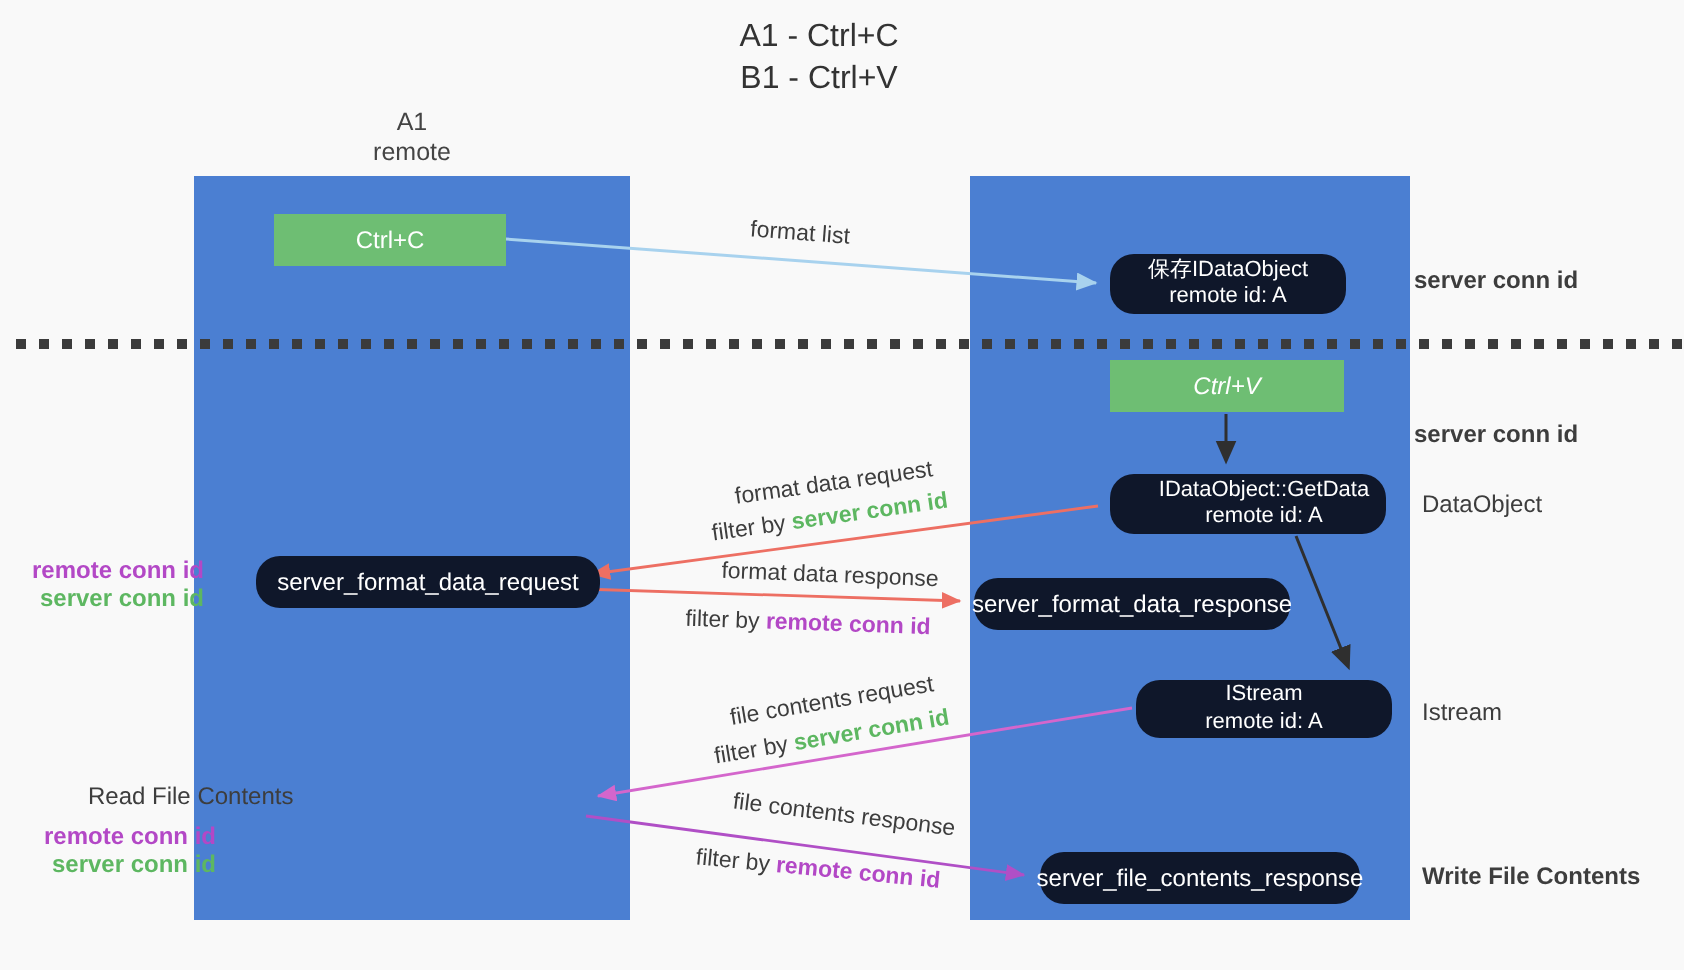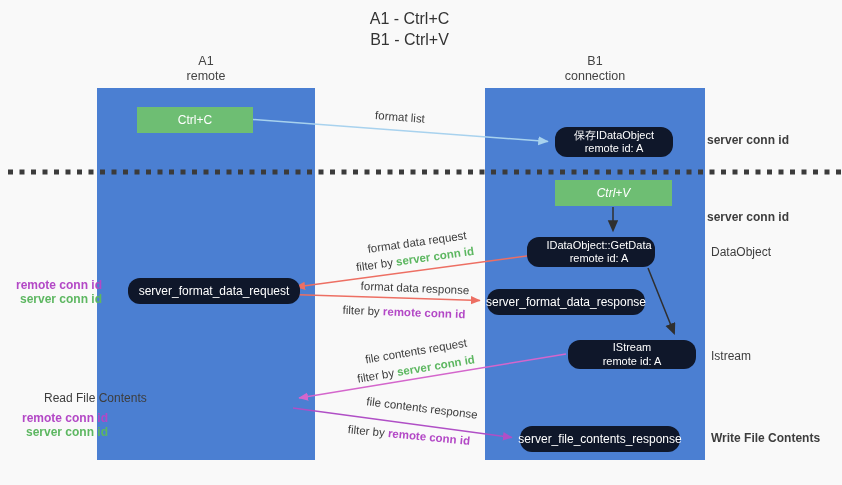--- a/index.html
+++ b/index.html
@@ -74,35 +74,31 @@
 
   <div class="abs title">
     <div>A1 - Ctrl+C</div>
     <div>B1 - Ctrl+V</div>
   </div>
 
   <div class="abs col-header" style="left:97px;top:54px;width:218px;">
     <div>A1</div>
     <div>remote</div>
   </div>
-  <div class="abs col-header" style="left:485px;top:54px;width:220px;">
-    <div>B1</div>
-    <div>connection</div>
-  </div>
 
   <div class="abs node green one-line" style="left:137px;top:107px;width:116px;height:26px;">Ctrl+C</div>
 
   <div class="abs node orange two-line" style="left:555px;top:127px;width:118px;height:30px;">
     <div>保存IDataObject</div>
     <div>remote id: A</div>
   </div>
 
   <div class="abs node green one-line" style="left:555px;top:180px;width:117px;height:26px;font-style:italic;">Ctrl+V</div>
 
-  <div class="abs node orange two-line" style="left:527px;top:237px;width:128px;height:30px;padding-left:16px;">
+  <div class="abs node orange two-line" style="left:555px;top:237px;width:138px;height:30px;padding-left:16px;">
     <div>IDataObject::GetData</div>
     <div>remote id: A</div>
   </div>
 
   <div class="abs node orange one-line" style="left:128px;top:278px;width:172px;height:26px;">server_format_data_request</div>
 
   <div class="abs node orange one-line" style="left:487px;top:289px;width:158px;height:26px;">server_format_data_response</div>
 
   <div class="abs node orange two-line" style="left:568px;top:340px;width:128px;height:29px;">
     <div>IStream</div>

